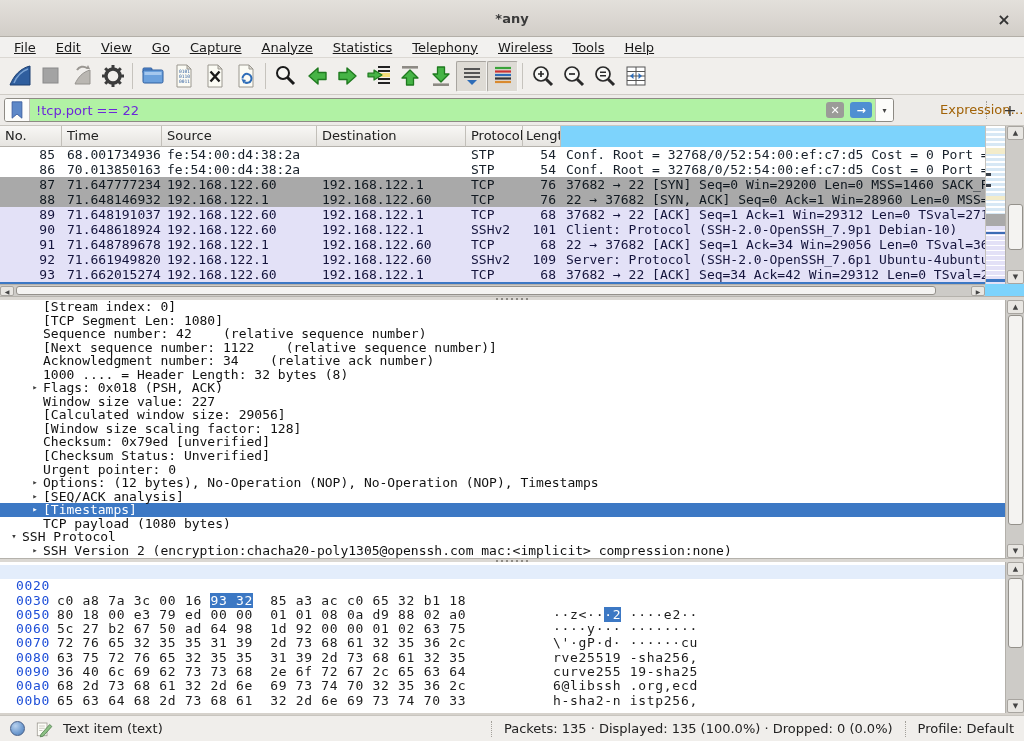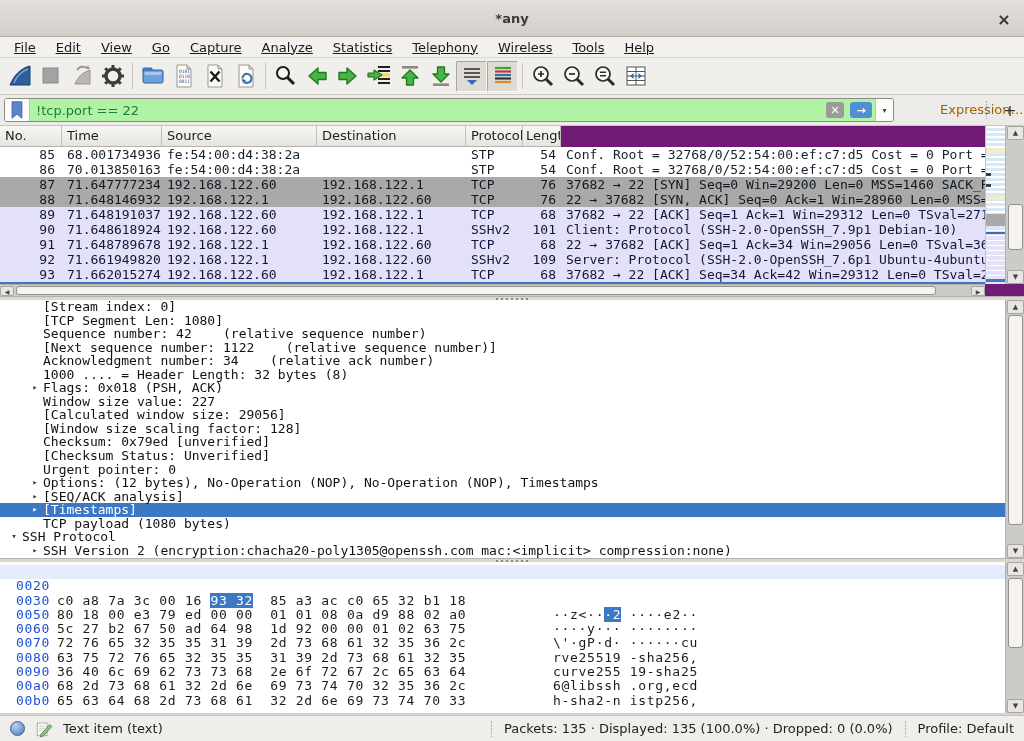--- a/index.html
+++ b/index.html
@@ -27,32 +27,32 @@
   .tb-btn { width:31px; height:31px; display:flex; align-items:center; justify-content:center; border:1px solid transparent; border-radius:2px; }
   .tb-btn.pressed { background:#dedbd5; border-color:#a8a5a0 #f6f5f3 #f6f5f3 #a8a5a0; }
   .tb-sep { width:1px; height:26px; background:#c6c3bd; margin:0 4px; }
 
   
   .filterbar { position:absolute; left:0; top:95px; width:1024px; height:31px;
     background:#edebe8; border-bottom:1px solid #c9c6c0; }
   .filter-box { position:absolute; left:4px; top:3px; width:890px; height:24px;
     background:#fff; border:1px solid #8d8a84; border-radius:3px; display:flex; align-items:stretch; overflow:hidden; }
   .fb-bookmark { width:25px; display:flex; align-items:center; justify-content:center; background:#fcfcfa; border-right:1px solid #c4c1bb; }
-  .fb-input { flex:1; background:#b1f2a4; border:0; padding:0 6px; font-family:"DejaVu Sans","Liberation Sans",sans-serif; font-size:13px; color:#15803d; outline:none; }
+  .fb-input { flex:1; background:#b1f2a4; border:0; padding:0 6px; font-family:"DejaVu Sans","Liberation Sans",sans-serif; font-size:13px; color:#6d28d9; outline:none; }
   .fb-clear { width:24px; display:flex; align-items:center; justify-content:center; background:#b1f2a4; }
   .fb-clear .sq { width:18px; height:16px; background:#9b9b98; border-radius:3px; color:#fff; font-size:11px; font-weight:bold; display:flex; align-items:center; justify-content:center; }
   .fb-apply { width:28px; display:flex; align-items:center; justify-content:center; background:#b1f2a4; }
   .fb-apply .sq { width:22px; height:16px; background:#4f8fd2; border-radius:3px; color:#fff; font-size:11px; font-weight:bold; display:flex; align-items:center; justify-content:center; }
   .fb-caret { width:18px; display:flex; align-items:center; justify-content:center; background:#fcfcfa; border-left:1px solid #c4c1bb; font-size:8px; color:#444; }
   .expr-label { position:absolute; left:902px; top:7px; color:#a16207;margin-left:38px; }
   .fb-sep2 { position:absolute; left:986px; top:6px; width:1px; height:18px; border-left:1px dotted #a5a29c; }
   .fb-plus { position:absolute; left:1000px; top:3px; width:20px; height:24px; display:flex; align-items:center; justify-content:center; font-size:16px; color:#333; }
 
   
-  .plist { position:absolute; left:0; top:126px; width:1024px; height:170px; background:#701a75; }
+  .plist { position:absolute; left:0; top:126px; width:1024px; height:170px; background:#7dd3fc; }
   .pl-header { position:absolute; left:0; top:0; width:985px; height:21px; display:flex; }
   .ph-cell { background:linear-gradient(#f8f7f5,#e6e4e0); border-right:1px solid #c2bfb9; border-bottom:1px solid #b5b2ac;
     padding:2px 0 0 5px; overflow:hidden; white-space:nowrap; color:#222; }
   .pl-rows { position:absolute; left:0; top:21px; width:985px; }
   .pl-row { display:flex; height:15px; line-height:15px; font-family:"DejaVu Sans Mono","Liberation Mono",monospace; font-size:13px; white-space:nowrap; color:#17202a; }
   .pc { overflow:hidden; flex:none; }
   .c-no { width:62px; text-align:right; padding-right:7px; }
   .c-time { width:100px; padding-left:5px; }
   .c-src { width:155px; padding-left:5px; }
   .c-dst { width:149px; padding-left:5px; }

